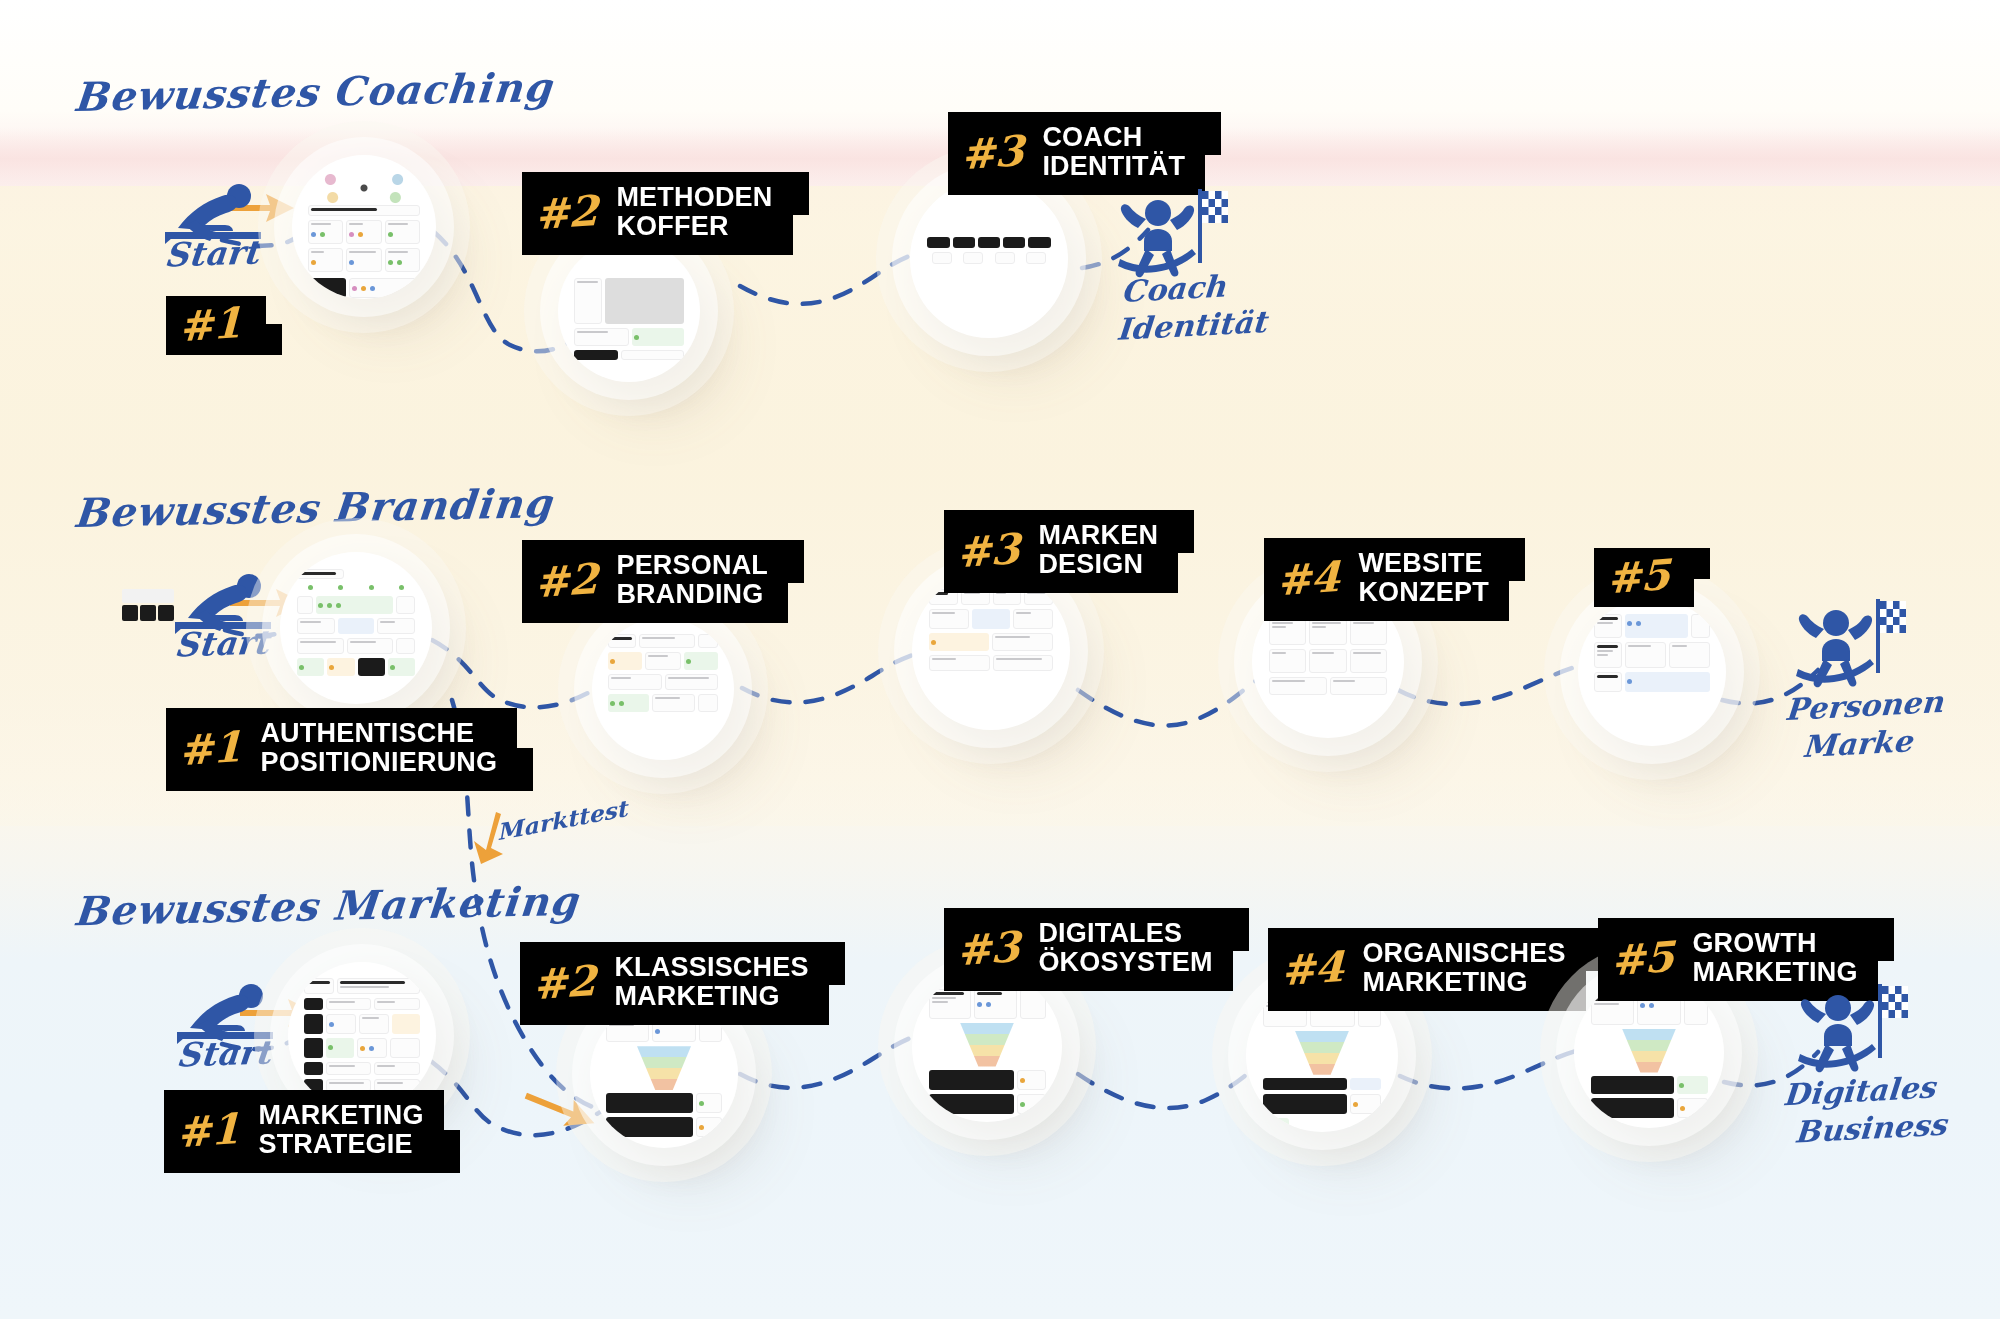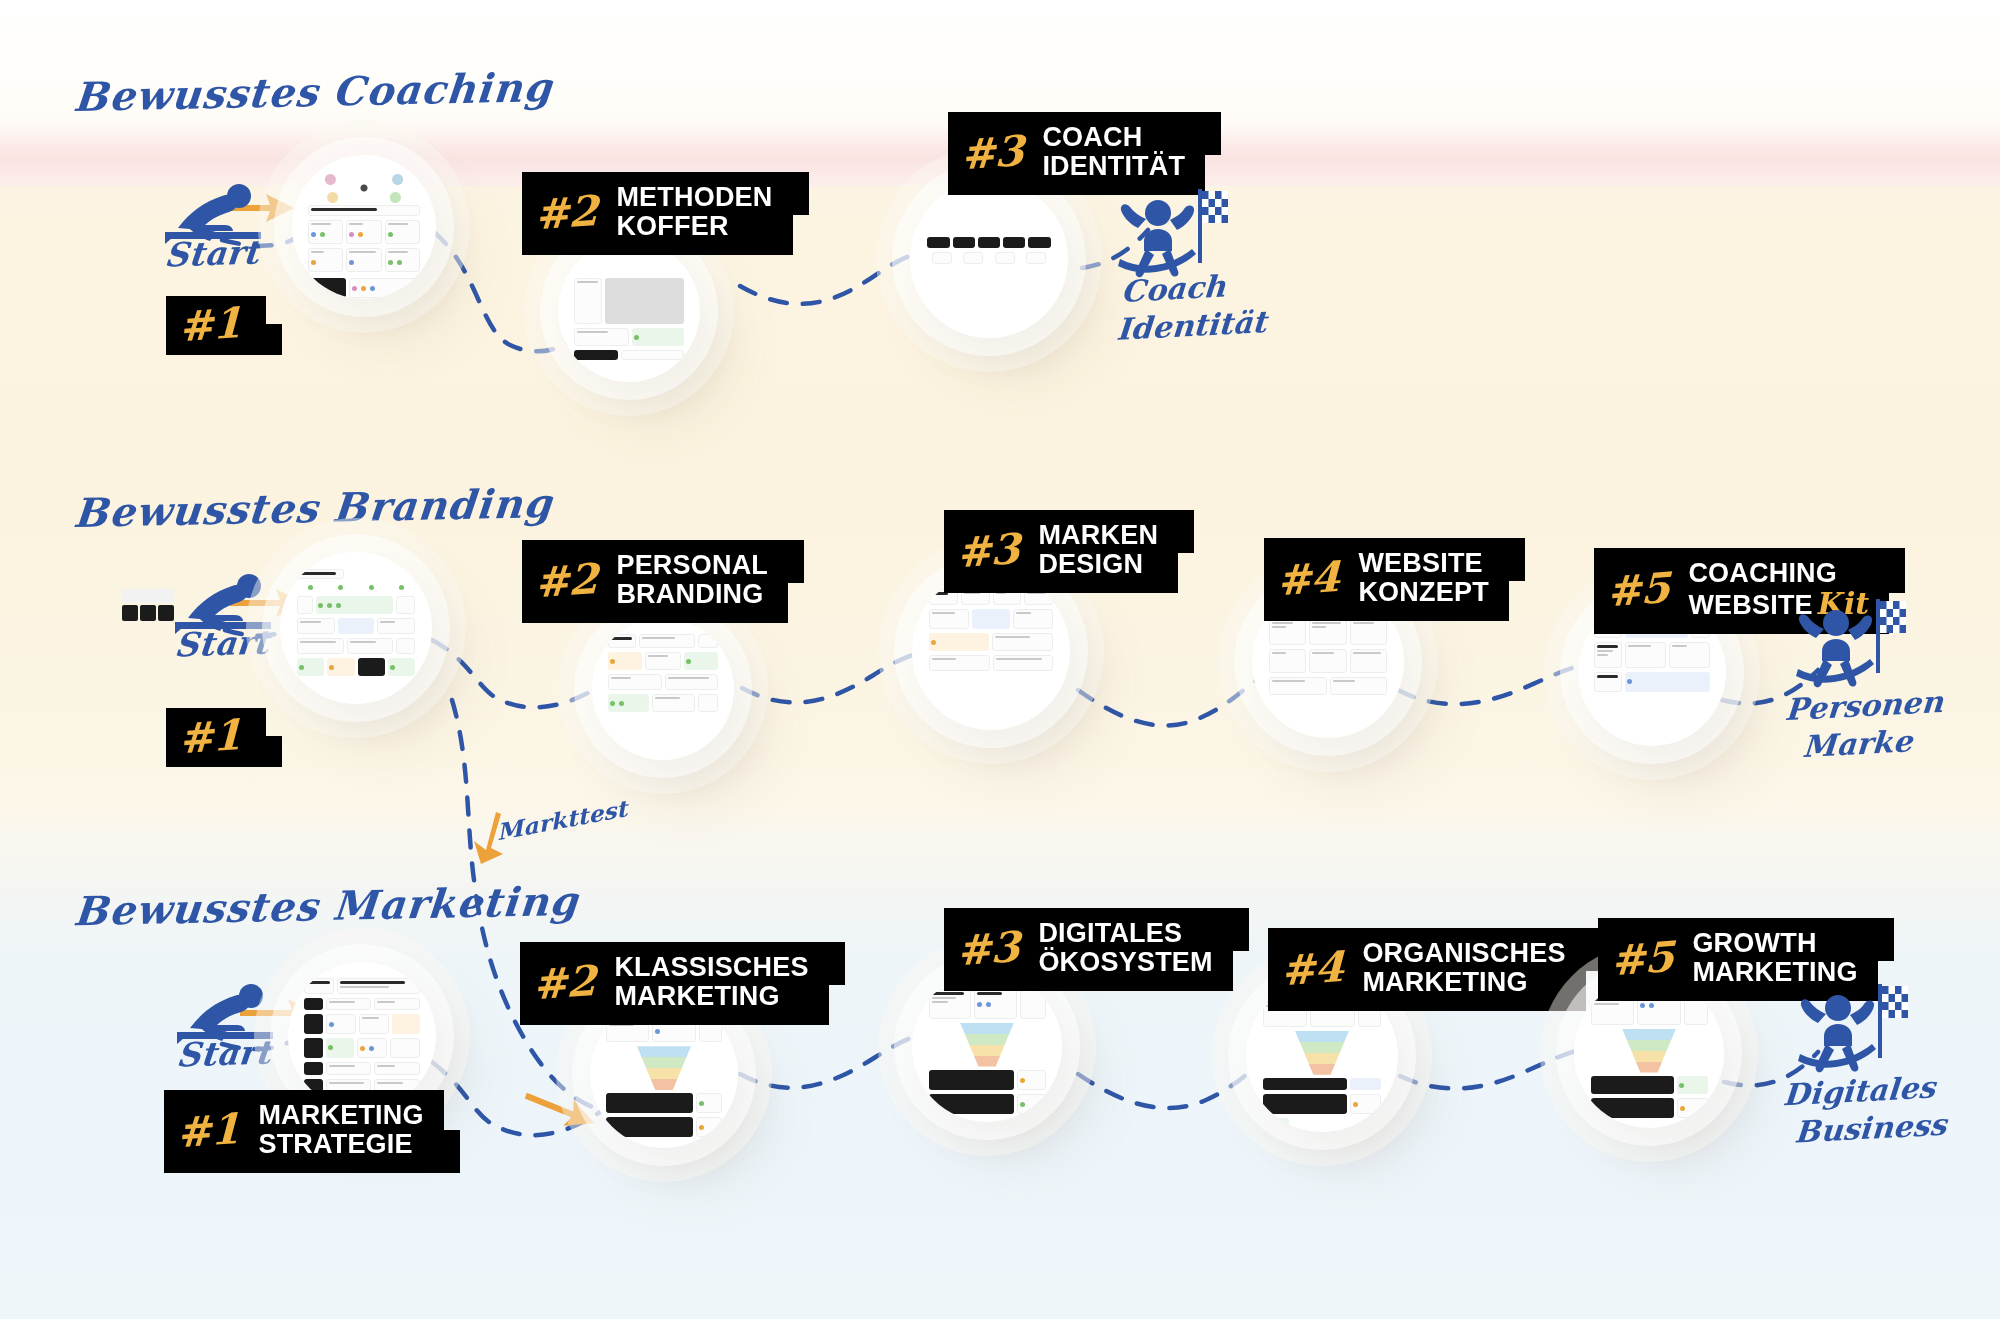--- a/index.html
+++ b/index.html
@@ -494,20 +494,24 @@
         <div class="mini-card green" style="min-height:14px"><span class="mini-dot"></span></div>
         <div class="mini-card amber" style="min-height:14px"><span class="mini-dot o"></span></div>
         <div class="mini-card dark" style="min-height:14px"></div>
         <div class="mini-card green" style="min-height:14px"><span class="mini-dot"></span></div>
       </div>
     </div>
   </div>
 
   <div class="plate" style="left:166px; top:708px;">
     <span class="num">#1</span>
+    <span class="txt">
+      <span>AUTHENTISCHE</span>
+      <span class="l2">POSITIONIERUNG</span>
+    </span>
   </div>
 
   <div class="node" style="left:592px; top:618px; width:142px; height:142px;">
     <div class="node-thumb">
       <div class="mini-row">
         <div class="mini-card white" style="min-height:14px;max-width:26%">
             <div class="mini-line dark w80"></div>
           </div>
         <div class="mini-card white" style="min-height:14px">
             <div class="mini-line w60"></div>
@@ -674,24 +678,20 @@
         <div class="mini-card white" style="min-height:20px;max-width:24%">
             <div class="mini-line dark w80"></div>
           </div>
         <div class="mini-card blue" style="min-height:20px"><span class="mini-dot b"></span></div>
       </div>
     </div>
   </div>
 
   <div class="plate notch-top" style="left:1594px; top:548px;">
     <span class="num">#5</span>
-    <span class="txt">
-      <span>COACHING</span>
-      <span class="l2"><span>WEBSITE</span><span class="kit">Kit</span></span>
-    </span>
   </div>
 
   <div class="goal-marker" style="left:1796px; top:595px;">
     <svg width="110" height="104" viewBox="0 0 110 104">
       <g fill="#2f56a6">
         <circle cx="40" cy="28" r="13"></circle>
         <path d="M12,22 c-4,-5 -10,-3 -9,3 c1,5 8,14 17,18 l8,-9 c-7,-3 -13,-8 -16,-12 z"></path>
         <path d="M40,44 c-8,0 -14,5 -14,12 v10 h28 v-10 c0,-7 -6,-12 -14,-12 z"></path>
         <path d="M66,24 c4,-6 11,-4 10,2 c-1,6 -8,15 -17,19 l-7,-10 c6,-3 12,-7 14,-11 z"></path>
         <path d="M28,64 l-10,22 c-2,5 4,9 7,4 l11,-20 z"></path>

